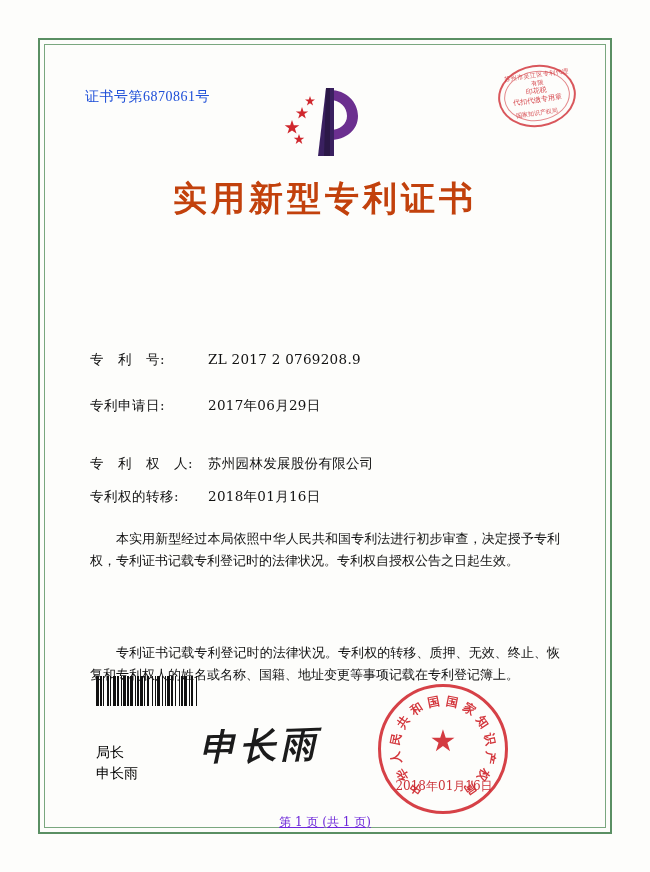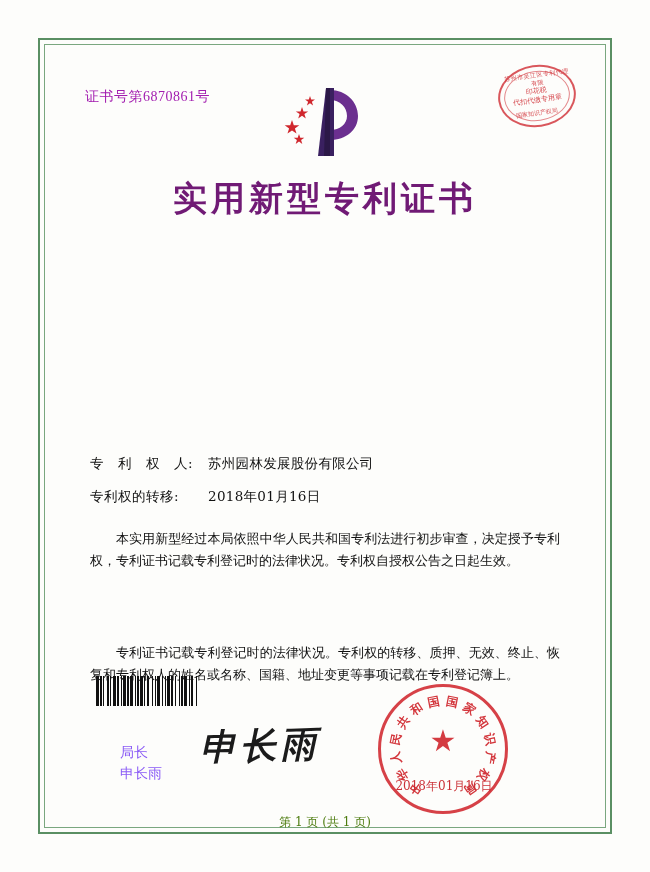--- a/index.html
+++ b/index.html
@@ -47,21 +47,21 @@
   .corner.tr { left: 598px; top: 38px;  border-left: none;  border-bottom: none; }
   .corner.bl { left: 38px;  top: 820px; border-right: none; border-top: none; }
   .corner.br { left: 598px; top: 820px; border-left: none;  border-top: none; }
 
   
   .cert-no {
     position: absolute;
     left: 85px;
     top: 88px;
     font-size: 14px;
-    color: #a21caf;
+    color: #1d4ed8;
     letter-spacing: 0.5px;
   }
 
   
   .seal-top {
     position: absolute;
     left: 498px;
     top: 57px;
     width: 80px;
     height: 80px;
@@ -137,21 +137,21 @@
   
   .main-title {
     position: absolute;
     left: 0;
     top: 176px;
     width: 650px;
     text-align: center;
     font-size: 34px;
     font-weight: bold;
     letter-spacing: 4px;
-    color: #701a75;
+    color: #c2410c;
     font-family: "DejaVu Serif", serif;
   }
 
   
   .field {
     position: absolute;
     left: 90px;
     font-size: 13.5px;
     color: #111;
     white-space: nowrap;
@@ -205,23 +205,22 @@
     background: #111;
   }
 
   
   .sig-label {
     position: absolute;
     left: 96px;
     top: 742px;
     font-size: 14px;
     line-height: 21px;
-    color: #8b5cf6;
-    font-family: "DejaVu Serif", serif;
-    margin-left: 24px;
+    color: #000000;
+    font-family: "DejaVu Serif", serif;
   }
   .sig-hand {
     position: absolute;
     left: 200px;
     top: 722px;
     font-size: 36px;
     color: #1b1b1b;
     font-family: "DejaVu Serif", serif;
     letter-spacing: 4px;
     transform: rotate(-2deg);
@@ -287,22 +286,23 @@
   }
 
   
   .footer {
     position: absolute;
     left: 0;
     top: 814px;
     width: 650px;
     text-align: center;
     font-size: 12px;
-    color: #4d7c0f;
-    font-family: "DejaVu Serif", serif;
+    color: #6d28d9;
+    font-family: "DejaVu Serif", serif;
+    text-decoration: underline;
   }
 </style>
 </head>
 <body>
 
 <div id="page">
 
   <div class="border-outer"></div>
   <div class="border-inner"></div>
   <div class="corner tl"></div>
@@ -332,20 +332,26 @@
 
       <path d="M48,8 C64,8 76,20 76,34 C76,48 64,58 48,58 L48,48 C58,48 65,42 65,34 C65,25 58,18 48,18 Z" fill="#6b2f8f"></path>
 
       <path d="M44,6 L52,6 L52,74 L36,74 Z" fill="#3a2060"></path>
       <path d="M44,6 L48,6 L48,74 L42,74 Z" fill="#2b1847"></path>
     </svg>
   </div>
 
   <div class="main-title">实用新型专利证书</div>
 
+  <div class="field f3">
+    <span class="label lbl-wide">专　利　号:</span><span class="value">ZL 2017 2 0769208.9</span>
+  </div>
+  <div class="field f4">
+    <span class="label lbl-wide">专利申请日:</span><span class="value">2017年06月29日</span>
+  </div>
   <div class="field f5">
     <span class="label lbl-wide">专　利　权　人:</span><span class="value">苏州园林发展股份有限公司</span>
   </div>
   <div class="field f6">
     <span class="label lbl-wide">专利权的转移:</span><span class="value">2018年01月16日</span>
   </div>
 
   <div class="para p1">本实用新型经过本局依照中华人民共和国专利法进行初步审查，决定授予专利权，专利证书记载专利登记时的法律状况。专利权自授权公告之日起生效。</div>
   <div class="para p3">专利证书记载专利登记时的法律状况。专利权的转移、质押、无效、终止、恢复和专利权人的姓名或名称、国籍、地址变更等事项记载在专利登记簿上。</div>
 

